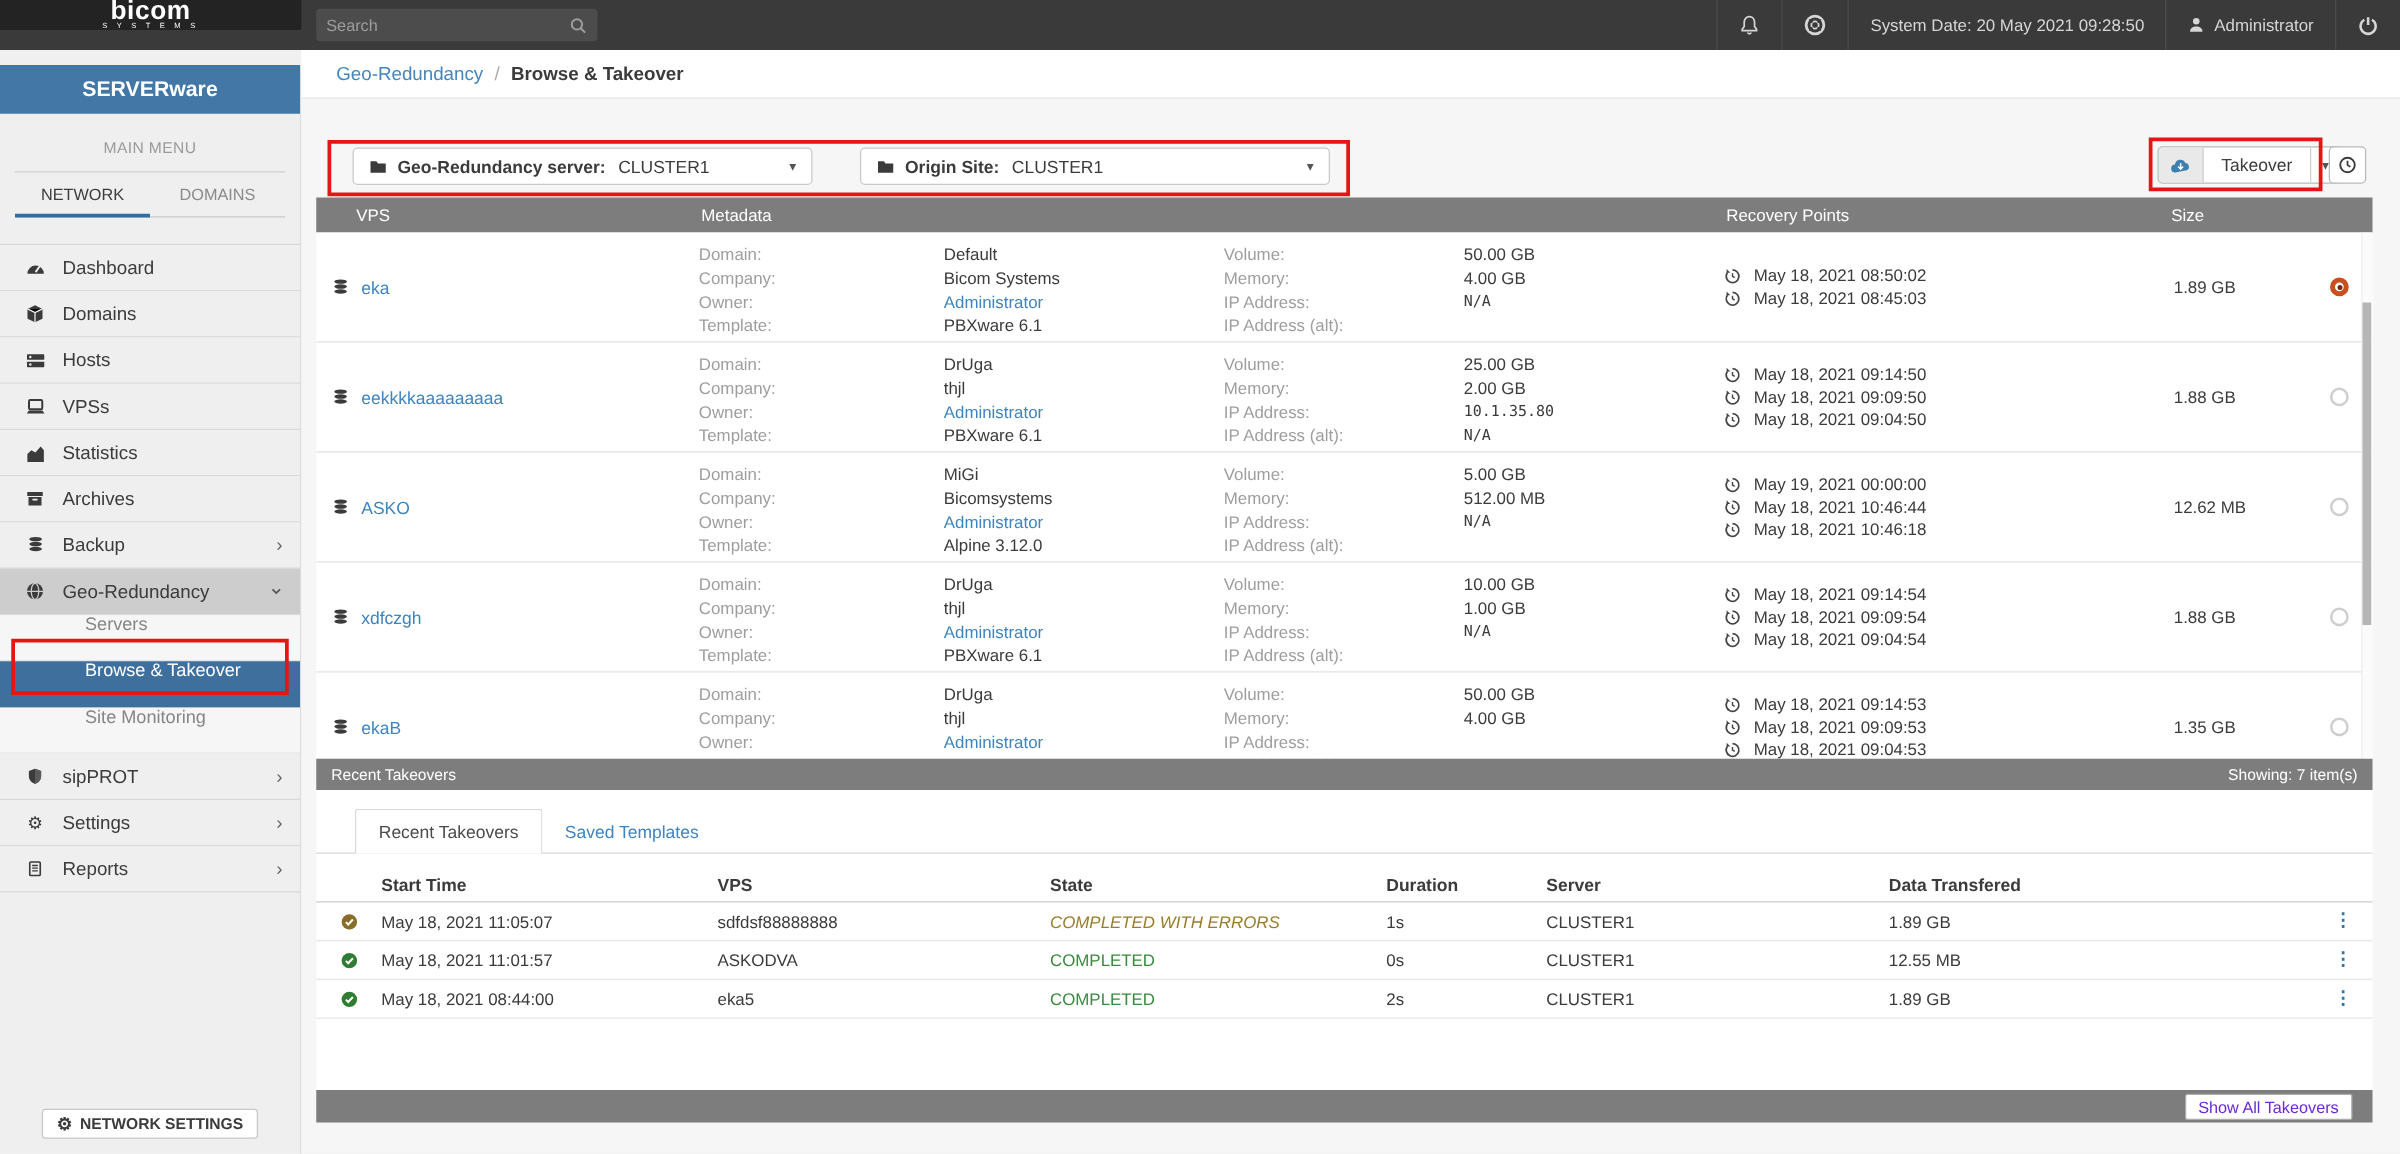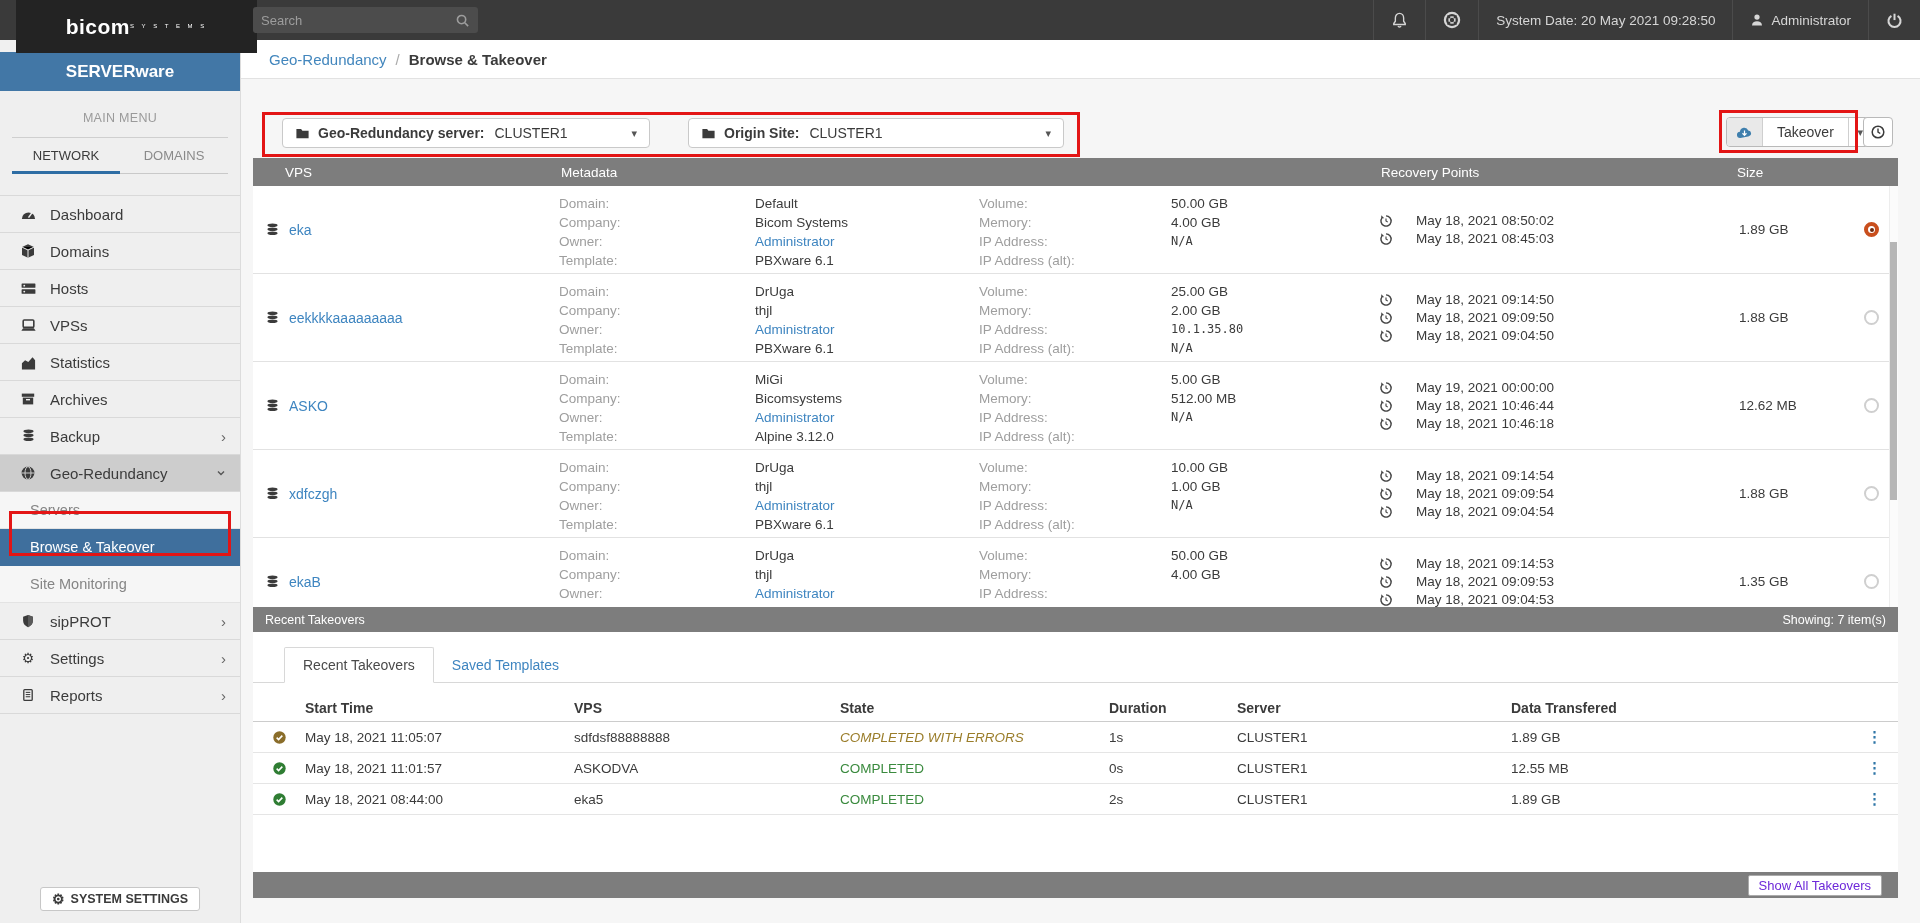--- a/index.html
+++ b/index.html
@@ -2,21 +2,21 @@
 <html><head>
 <meta charset="utf-8">
 <style>
   * { margin:0; padding:0; box-sizing:border-box; }
   html,body { width:1920px; height:923px; overflow:hidden; }
   body { font-family:"Liberation Sans", sans-serif; background:#f0f0f0; position:relative; color:#3b3b3b; }
   svg { display:block; }
 
   
   .topbar { position:absolute; left:0; top:0; width:1920px; height:40px; background:#3a3a3a; z-index:5; }
-  .logo-area { position:absolute; left:16px; top:0; width:241px; height:53px; background:#232323; display:flex; flex-direction:row; align-items:center; justify-content:center; }
+  .logo-area { position:absolute; left:0; top:0; width:241px; height:24px; background:#232323; display:flex; flex-direction:column; align-items:center; justify-content:center; }
   .logo-brand { color:#fff; font-weight:bold; font-size:21px; letter-spacing:0.5px; line-height:19px; }
   .logo-sub { color:#fff; font-size:6px; letter-spacing:3px; line-height:7px; }
   .search-wrap { position:absolute; left:253px; top:7px; width:225px; height:26px; background:#4c4c4c; border-radius:3px; display:flex; align-items:center; padding:0 8px;justify-content:flex-end; }
   .search-wrap input { flex:1; background:transparent; border:none; outline:none; color:#ddd; font-size:13px; font-family:"Liberation Sans",sans-serif; }
   .search-wrap input::placeholder { color:#9d9d9d; }
   .top-right { position:absolute; right:0; top:0; height:40px; display:flex; align-items:center; }
   .tr-sep { width:1px; height:40px; background:#4b4b4b; }
   .tr-item { display:flex; align-items:center; gap:7px; padding:0 17px; height:56px; color:#d6d6d6; font-size:13.5px; cursor:pointer; }
   .tr-item.text-only { cursor:default; }
 
@@ -27,21 +27,21 @@
   .side-hr { height:1px; background:#cfcfcf; margin:12px 12px 0 12px; }
   .side-tabs { display:flex; margin:0 12px; border-bottom:1px solid #c9c9c9; }
   .stab { flex:1; text-align:center; padding:10px 0 8px 0; font-size:13px; color:#8a8a8a; cursor:pointer; }
   .stab.active { color:#3b3b3b; border-bottom:3px solid #2e6da4; margin-bottom:-1px; }
   .menu { margin-top:21px; border-top:1px solid #d9d9d9; }
   .menu-item { height:37px; display:flex; align-items:center; padding:0 14px 0 18px; border-bottom:1px solid #d9d9d9; font-size:15px; color:#3b3b3b; cursor:pointer; background:#efefef; }
   .menu-item .mi-icon { width:20px; display:flex; justify-content:center; margin-right:12px; }
   .menu-item .mi-label { flex:1; }
   .menu-item .chev { color:#666; font-size:15px; }
   .menu-item.selected-parent { background:#cdcdcd; }
-  .submenu-item { height:37px; display:flex; align-items:center; padding-left:30px; border-bottom:1px solid #e3e3e3; font-size:14.5px; color:#858585; background:#f6f6f6; cursor:pointer; }
+  .submenu-item { height:37px; display:flex; padding-left:68px; border-bottom:1px solid #e3e3e3; font-size:14.5px; color:#858585; background:#f6f6f6; cursor:pointer; }
   .submenu-item.active { background:#3f6f9d; color:#fff; border-bottom:1px solid #3f6f9d; }
   .system-settings-btn { position:absolute; left:50%; transform:translateX(-50%); top:835px; height:24px; background:#fff; border:1px solid #c7c7c7; border-radius:3px; display:flex; align-items:center; gap:6px; padding:0 11px; font-size:12.5px; font-weight:bold; color:#3b3b3b; white-space:nowrap; cursor:pointer; }
   .gear-glyph { font-size:14px; line-height:1; }
 
   
   .main { position:absolute; left:241px; top:40px; width:1679px; height:883px; background:#f6f6f6; }
   .breadcrumb { position:absolute; left:0; top:0; width:100%; height:39px; background:#fff; border-bottom:1px solid #e2e2e2; display:flex; align-items:center; padding-left:28px; font-size:15px; }
   .bc-parent { color:#4286bd; cursor:pointer; }
   .bc-sep { color:#aaa; margin:0 9px; }
   .bc-current { color:#3b3b3b; font-weight:bold; }
@@ -67,21 +67,21 @@
   .vrows { position:absolute; left:12px; top:146px; width:1645px; height:421px; background:#fff; overflow:hidden; }
   .vrow { height:88px; border-bottom:1px solid #e2e2e2; display:grid; grid-template-columns:306px 180px 240px 176px 224px 356px 110px 53px; }
   .name-cell { display:flex; align-items:center; padding-left:12px; gap:9px; }
   .vps-link { color:#3e85c0; font-size:14px; cursor:pointer; text-decoration:none; }
   .meta-col { padding-top:8px; font-size:13.5px; line-height:19px; }
   .meta-col.lbl { color:#9e9e9e; }
   .meta-col.val { color:#3b3b3b;margin-left:16px; }
   .owner-link { color:#3e85c0; cursor:pointer; }
   .mono { font-family:"DejaVu Sans Mono", monospace; font-size:12px; }
   .recovery-col { display:flex; flex-direction:column; justify-content:center; gap:3px; font-size:13.5px; }
-  .rp-line { display:flex; align-items:center; gap:23px; }
+  .rp-line { display:flex; align-items:center; gap:10px; }
   .size-col { display:flex; align-items:center; font-size:13.5px; padding-left:4px; }
   .radio-cell { display:flex; align-items:center; justify-content:center; }
   .radio { width:15px; height:15px; border-radius:50%; border:2px solid #cfcfcf; background:#fff; cursor:pointer; position:relative; }
   .radio.selected { border:4px solid #c94f1d; }
   .radio.selected::after { content:""; position:absolute; left:50%; top:50%; width:4px; height:4px; margin:-2px 0 0 -2px; border-radius:50%; background:#6e2a10; }
   .vscroll { position:absolute; right:0; top:0; width:9px; height:421px; background:#fbfbfb; border-left:1px solid #ededed; }
   .vscroll-thumb { position:absolute; right:1px; top:56px; width:7px; height:258px; background:#b6b6b6; cursor:pointer; }
 
   
   .graybar1 { position:absolute; left:12px; top:567px; width:1645px; height:25px; background:#7d7d7d; color:#fff; font-size:12.5px; display:flex; align-items:center; justify-content:space-between; padding:0 12px; }
@@ -296,21 +296,21 @@
             <line x1="5.4" y1="7.5" x2="10.6" y2="7.5" stroke="#3b3b3b" stroke-width="1.2"></line>
             <line x1="5.4" y1="10" x2="10.6" y2="10" stroke="#3b3b3b" stroke-width="1.2"></line>
           </svg>
         </span>
       <span class="mi-label">Reports</span>
       <span class="chev">›</span>
     </div>
   </div>
   <div class="system-settings-btn">
     <span class="gear-glyph">⚙</span>
-    <span>SYSTEM SETTINGS</span>
+    <span>NETWORK SETTINGS</span>
   </div>
 </div>
 
 <div class="main">
 
   <div class="breadcrumb">
     <span class="bc-parent">Geo-Redundancy</span>
     <span class="bc-sep">/</span>
     <span class="bc-current">Browse &amp; Takeover</span>
   </div>

